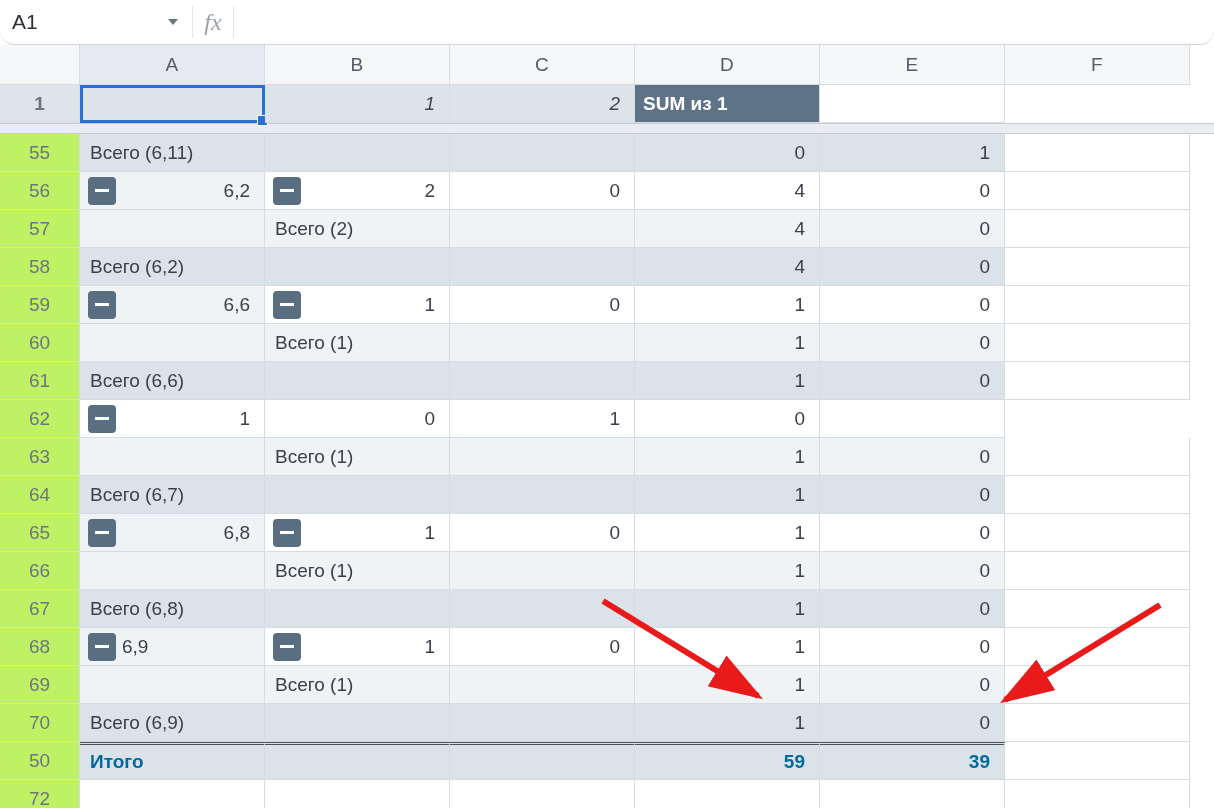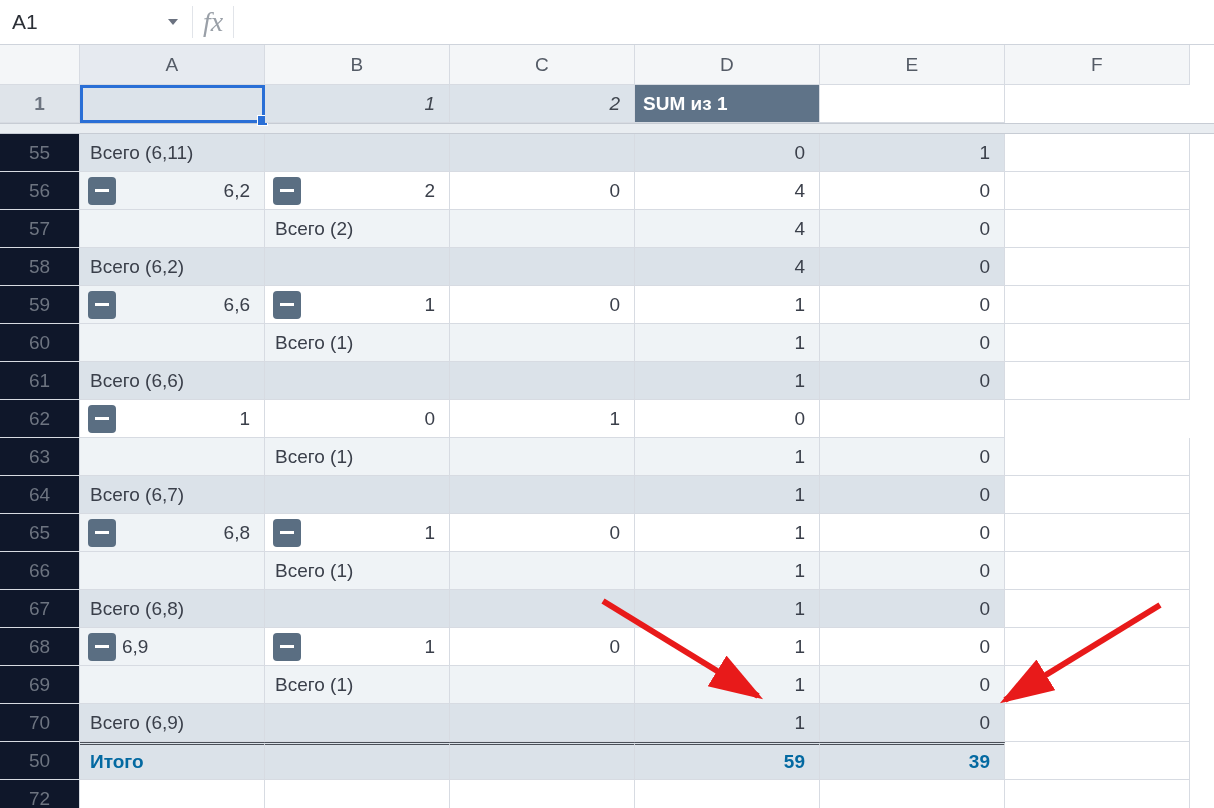--- a/index.html
+++ b/index.html
@@ -8,57 +8,58 @@
   background:#ffffff;
   color:#3a3f4a;
   font-size:19px;
   overflow:hidden;
 }
 .namebox-bar{
   height:44px;
   display:flex;align-items:center;
   border-bottom:1px solid #cfd4dc;
   background:#ffffff;
+  border-radius:14px;
 }
 .namebox{
   width:180px;height:44px;
   display:flex;align-items:center;
   padding-left:12px;
   color:#2b2f36;
   font-size:21px;
 }
 .namebox .dd{
   margin-left:auto;margin-right:14px;
   width:0;height:0;border-left:5px solid transparent;border-right:5px solid transparent;
   border-top:6px solid #6b7280;
 }
 .nb-sep{width:1px;height:32px;background:#e1e4e9}
 .fx{
   width:40px;text-align:center;
-  font-family:"Times New Roman",serif;font-style:italic;font-size:28px;color:#9aa0a8;
+  font-family:"Times New Roman",serif;font-style:italic;font-size:24px;color:#9aa0a8;
 }
 .fx-sep{width:1px;height:32px;background:#e1e4e9}
 .formula-input{
   flex:1;height:100%;border:none;outline:none;font-size:19px;padding-left:8px;
   background:transparent;
 }
 .grid{position:relative;}
 .row{display:flex;height:38px;}
 .row.header{height:40px;}
 .cell{
   border-right:1px solid #d7dbe2;
   border-bottom:1px solid #d7dbe2;
   display:flex;align-items:center;
   box-sizing:border-box;
   padding:0 8px;
   background:#ffffff;
   position:relative;
 }
 .rowhdr{
-  width:80px;justify-content:center;color:#6d7480;background:#0f172a;
+  width:80px;justify-content:center;color:#6d7480;background:#bef264;
 }
 .colhdr{justify-content:center;color:#545b66;background:#f4f6f8;letter-spacing:.5px;}
 .corner{background:#f4f6f8;}
 .cA{width:185px;} .cB{width:185px;} .cC{width:185px;}
 .cD{width:185px;} .cE{width:185px;} .cF{width:185px;}
 
 .hdr-row .cA{background:#dce3ea;border:2px solid #2a6fd6;box-shadow:0 0 0 1px #2a6fd6 inset;}
 .hdr-row .cB,.hdr-row .cC{background:#dce3ea;font-style:italic;color:#40464f;justify-content:flex-end;padding-right:14px;}
 .hdr-row .cD,.hdr-row .cE{background:#5f7388;color:#ffffff;font-weight:bold;justify-content:flex-start;}
 .hdr-row .rowhdr{background:#e2e6eb;font-weight:600;}

